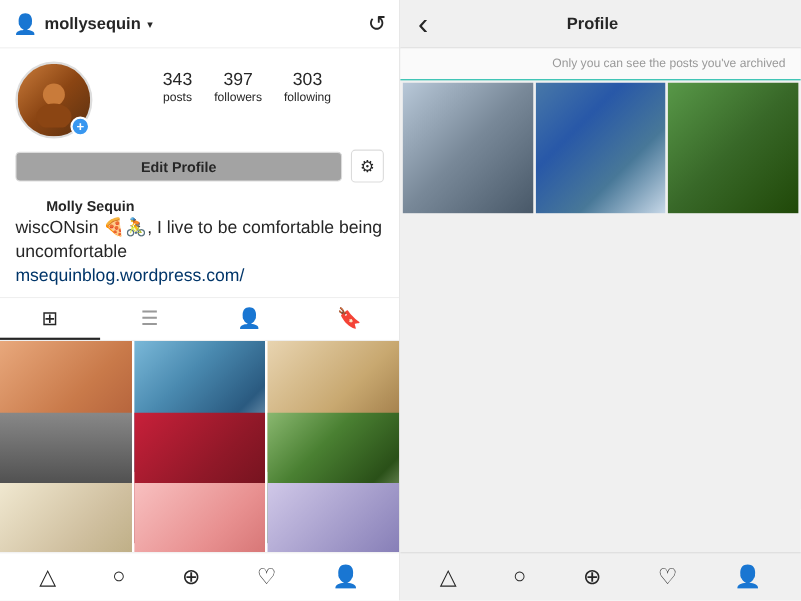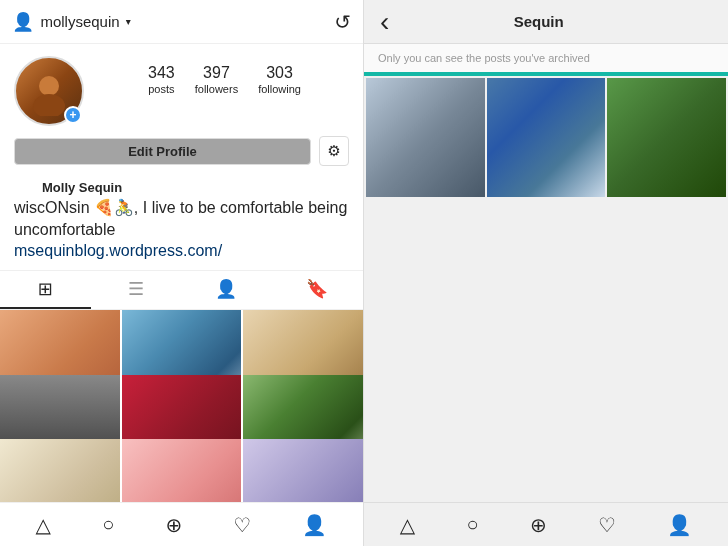--- a/index.html
+++ b/index.html
@@ -32,21 +32,21 @@
       border-bottom: 1px solid #efefef;
       height: 44px;
     }
     .top-bar-left {
       display: flex;
       align-items: center;
       gap: 6px;
     }
     .top-bar-username {
       font-size: 15px;
-      font-weight: 400;
+      font-weight: 700;
       color: #262626;
     }
     .top-bar-chevron {
       font-size: 10px;
       color: #262626;
     }
     .top-bar-right {
       display: flex;
       align-items: center;
     }
@@ -243,26 +243,26 @@
     }
     .archive-title {
       font-size: 15px;
       font-weight: 600;
       color: #262626;
     }
     .archive-header-right {
       width: 24px;
     }
     .archive-notice {
-      text-align: left;
+      text-align: right;
       font-size: 11px;
       color: #999;
       padding: 8px 14px;
       background: #fafafa;
-      border-bottom: 4px solid #14b8a6;
+      border-bottom: 1px solid #14b8a6;
     }
     .archive-cell {
       aspect-ratio: 1;
       overflow: hidden;
     }
     .archive-cell-bg {
       width: 100%;
       height: 100%;
     }
 
@@ -386,21 +386,21 @@
     <span style="font-size:20px; color:#262626;">○</span>
     <span style="font-size:20px; color:#262626;">⊕</span>
     <span style="font-size:20px; color:#262626;">♡</span>
     <span style="font-size:20px; color:#262626; font-weight:900;">👤</span>
   </div>
 </div>
 
 <div class="right-panel">
   <div class="archive-header">
     <span class="archive-back" style="font-size:28px; font-weight:300; line-height:1;">‹</span>
-    <span class="archive-title">Sequin</span>
+    <span class="archive-title">Profile</span>
     <div class="archive-header-right"></div>
   </div>
 
   <div class="archive-notice">Only you can see the posts you've archived</div>
 
   <div style="padding:2px; display:grid; grid-template-columns:repeat(3,1fr); gap:2px;">
     <div class="archive-cell">
         <div class="archive-cell-bg archive-photo-1" style="width:100%;height:100%;min-height:90px;"></div>
       </div>
     <div class="archive-cell">

